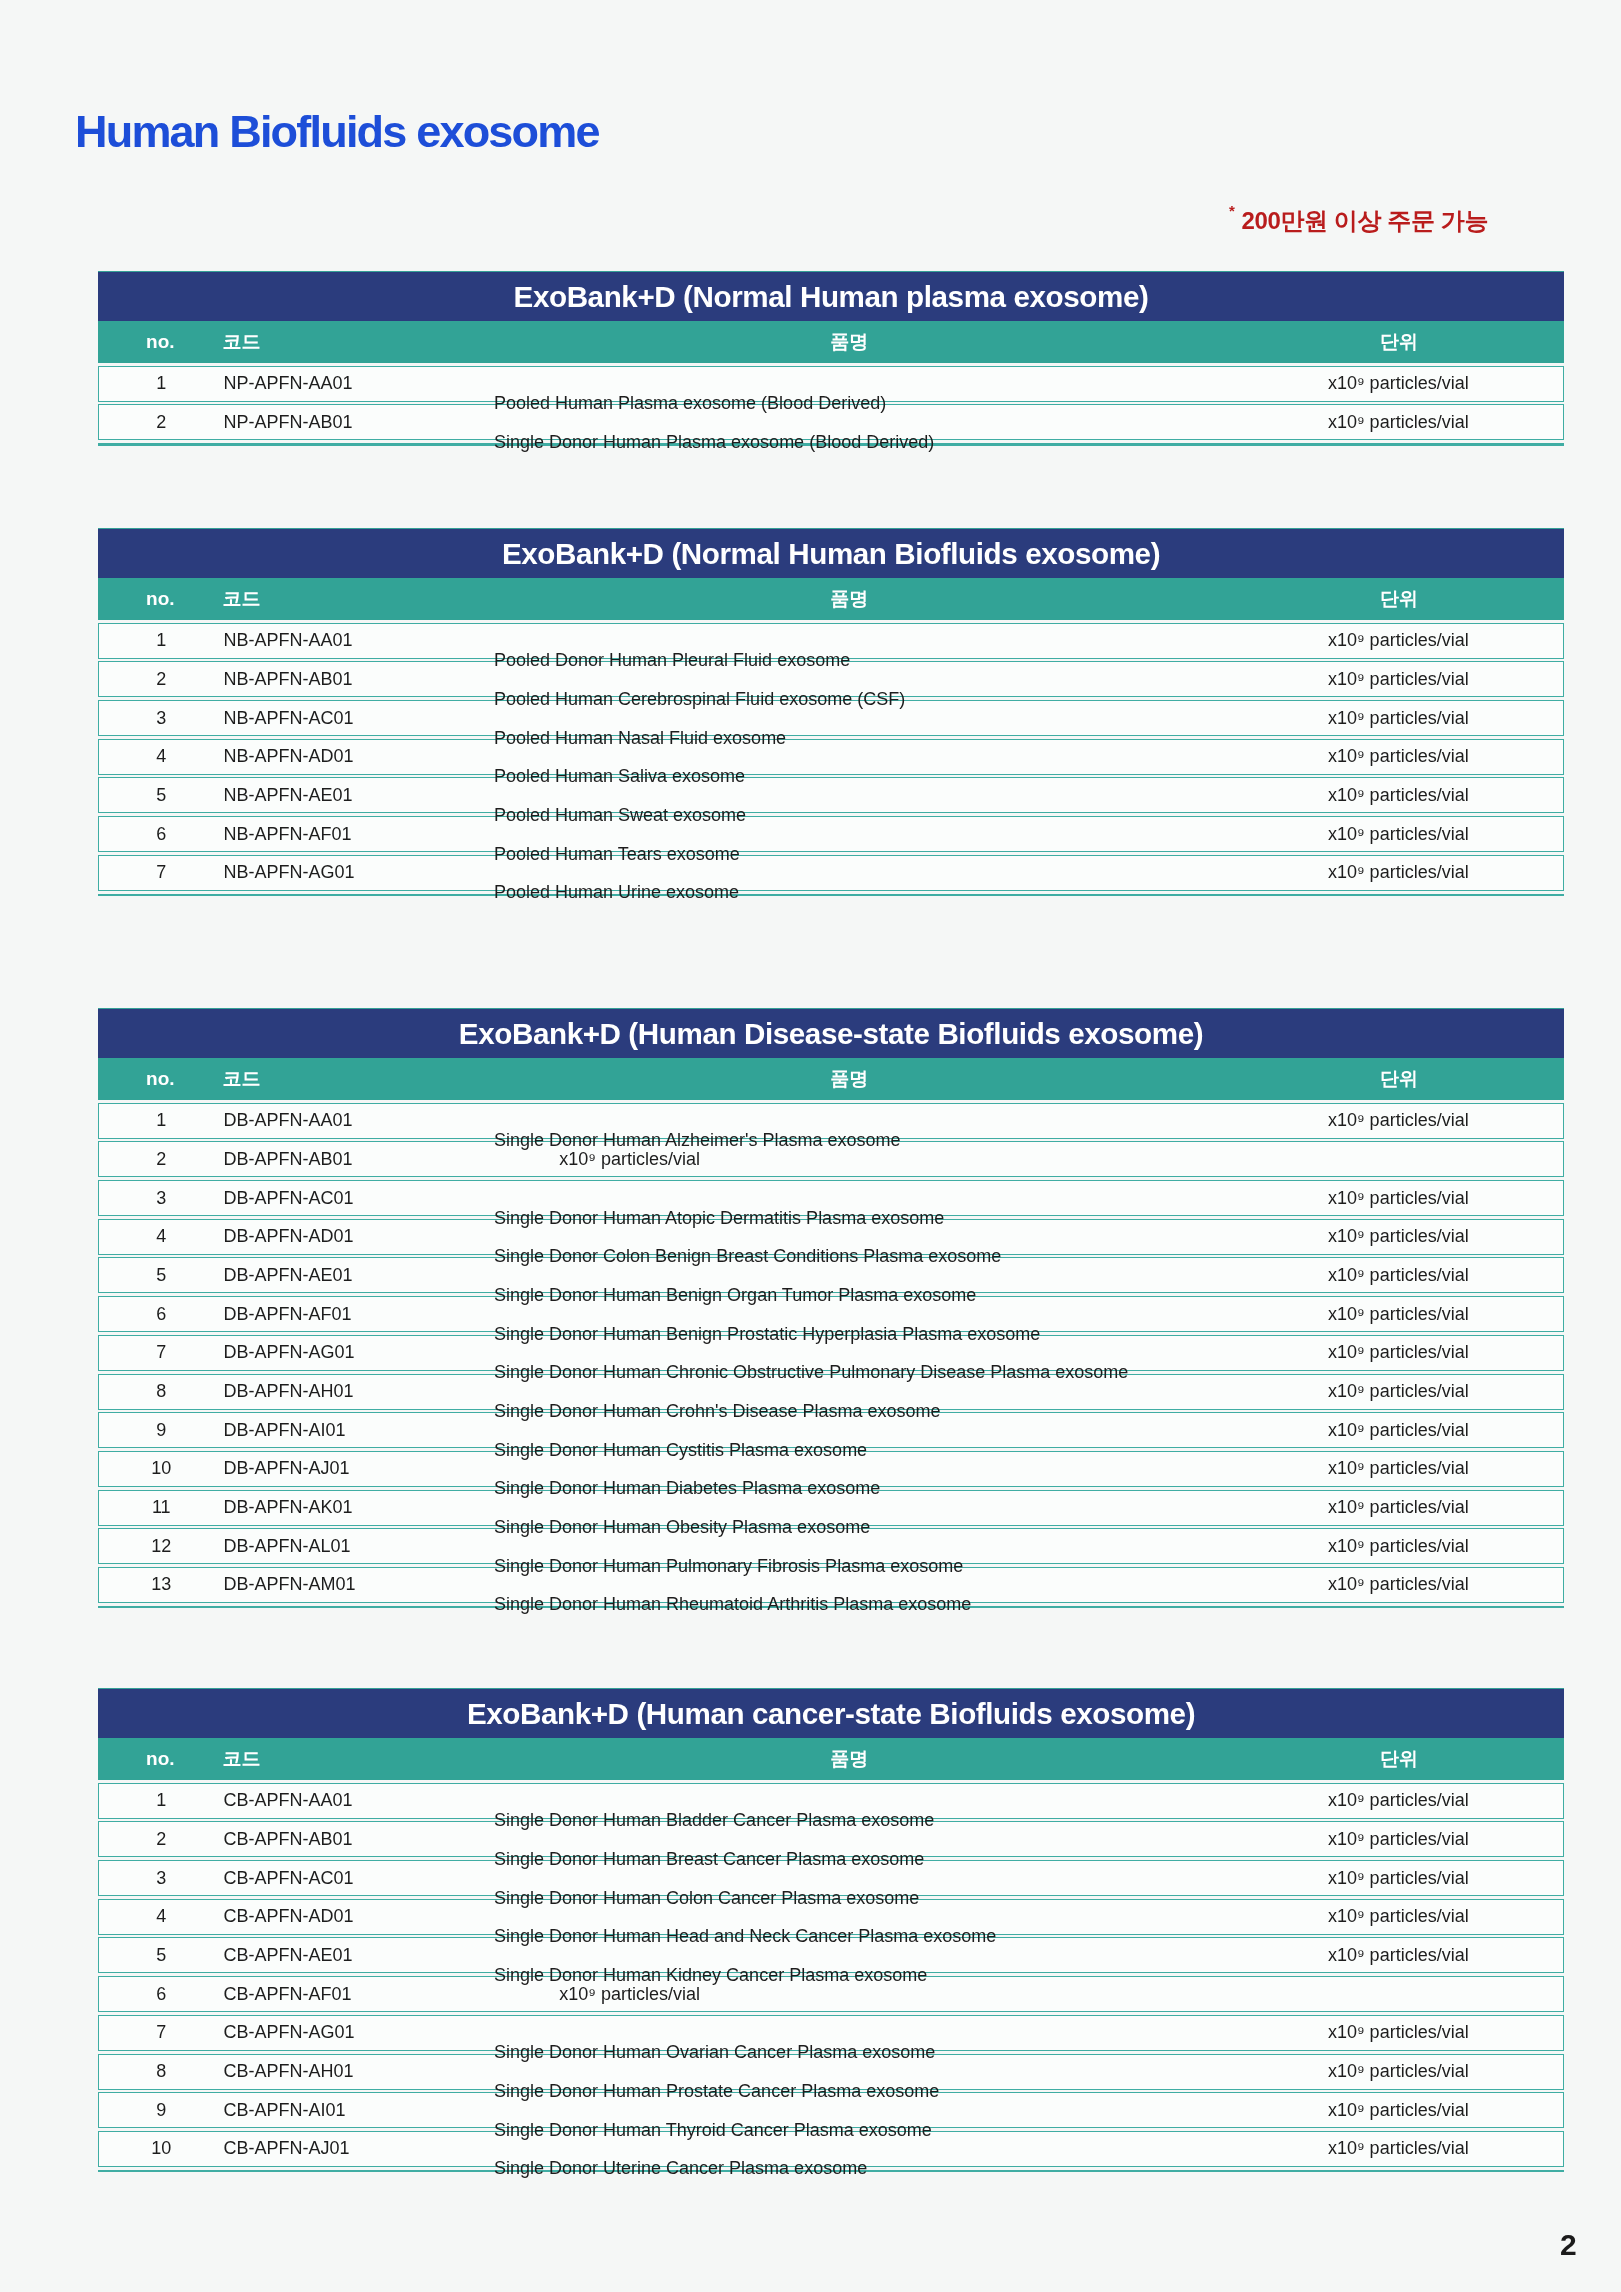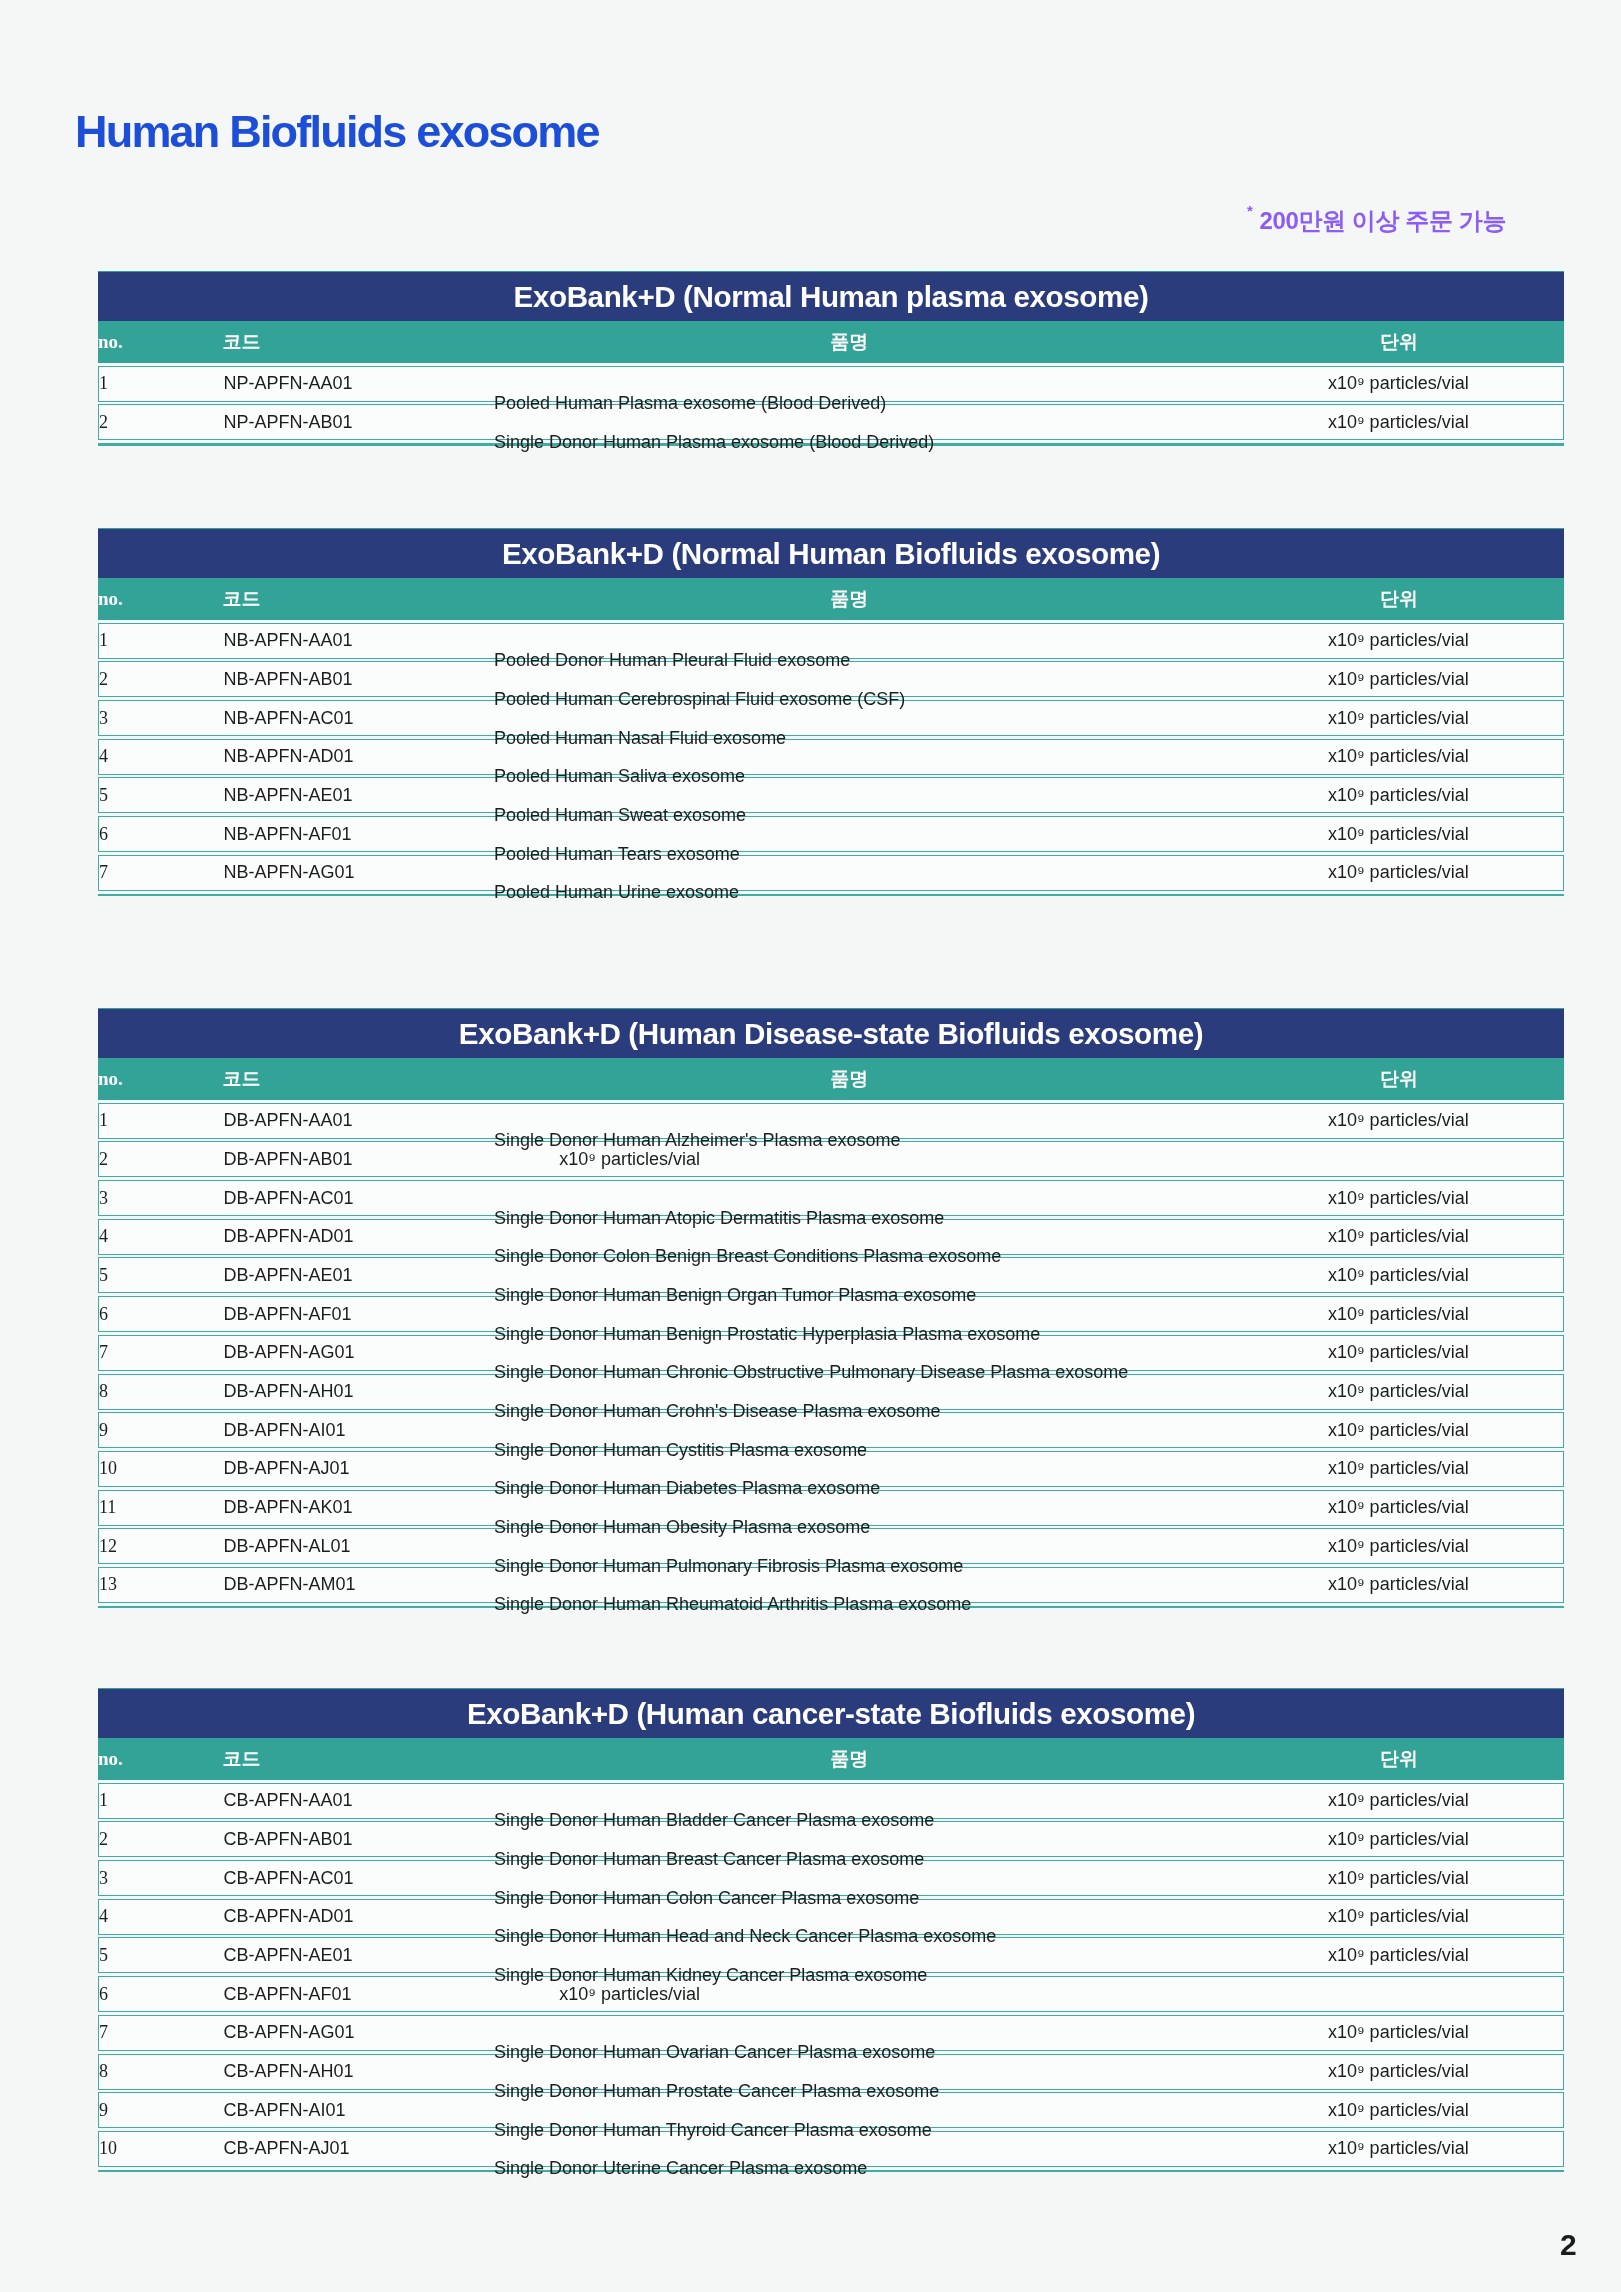--- a/index.html
+++ b/index.html
@@ -11,22 +11,22 @@
     color:#1d1d1d;
   }
   .page{position:absolute;inset:0;overflow:hidden;}
 
   .page-title{
     position:absolute;left:75px;top:106px;
     font-size:45px;font-weight:700;letter-spacing:-1.8px;
     color:#1d4ed8;
   }
   .order-note{
-    position:absolute;top:202px;right:116px;
-    font-size:24px;font-weight:700;color:#8b5cf6;
+    position:absolute;top:202px;right:134px;
+    font-size:24px;font-weight:700;color:#b91c1c;
     letter-spacing:-0.4px;white-space:nowrap;
   }
   .order-note .marker{
     font-size:15px;vertical-align:12.5px;margin-right:7.2px;font-weight:700;
   }
 
   .ptable{
     position:absolute;left:78px;width:1466px;padding-left:20px;
   }
   .t0{top:271px}.t1{top:528px}.t2{top:1008px}.t3{top:1688px}
@@ -37,21 +37,21 @@
     color:#ffffff;text-align:center;
     font-size:29.6px;font-weight:700;letter-spacing:-0.4px;
     box-sizing:border-box;
   }
   .t-subhead{
     height:42px;background:#32a396;
     display:flex;align-items:center;
     color:#ffffff;font-weight:700;font-size:19px;
   }
   .cell{box-sizing:border-box;}
-  .c-no{width:8.5%;font-family:Liberation Serif, serif;}
+  .c-no{width:8.5%;text-align:center;}
   .c-code{width:16.5%;text-align:left;}
   .c-name{width:52.5%;text-align:left;padding-left:29px;}
   .t-subhead .c-name{text-align:center;padding-left:0;}
   .c-unit{width:22.5%;text-align:center;}
 
   .row{
     height:36px;margin-top:2.7px;
     background:#fbfdfc;
     border:1.8px solid #3fada3;
     display:flex;align-items:center;

